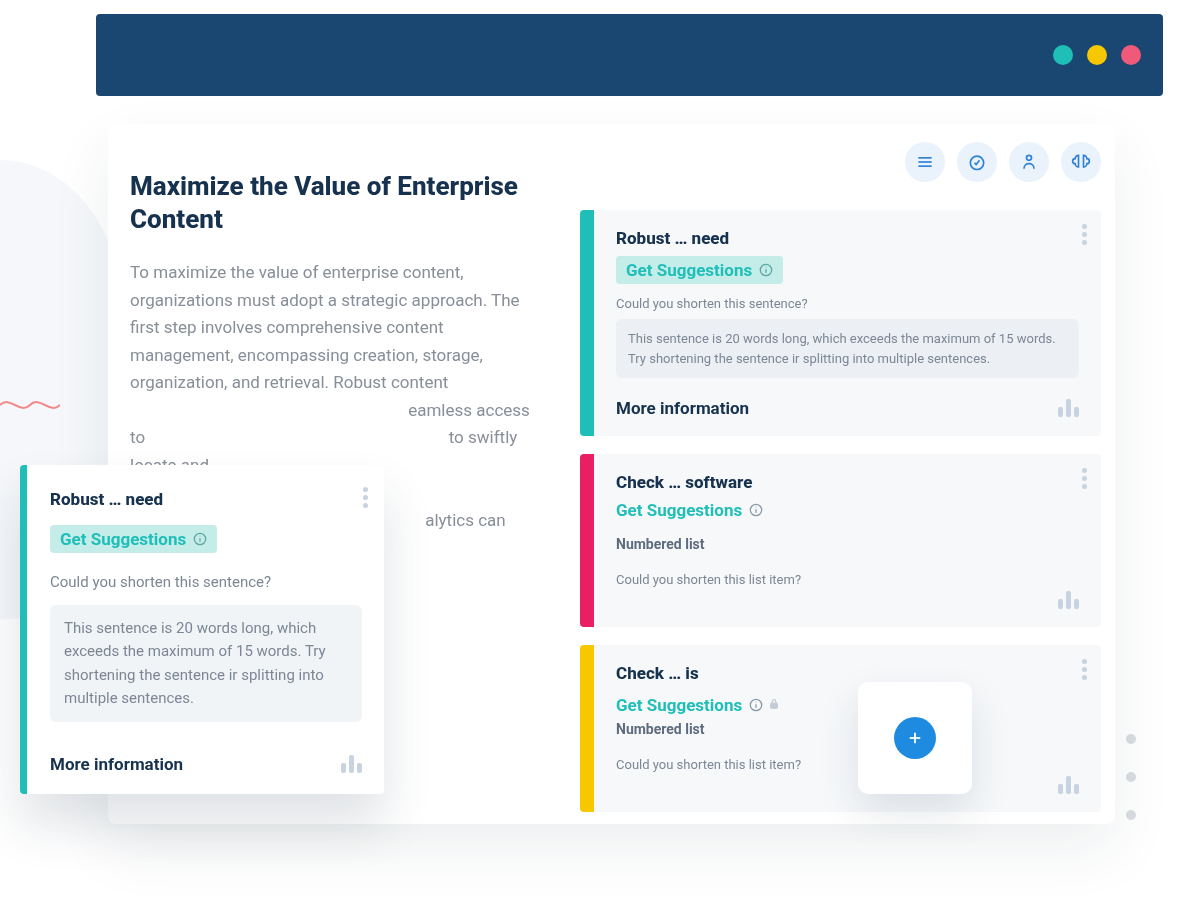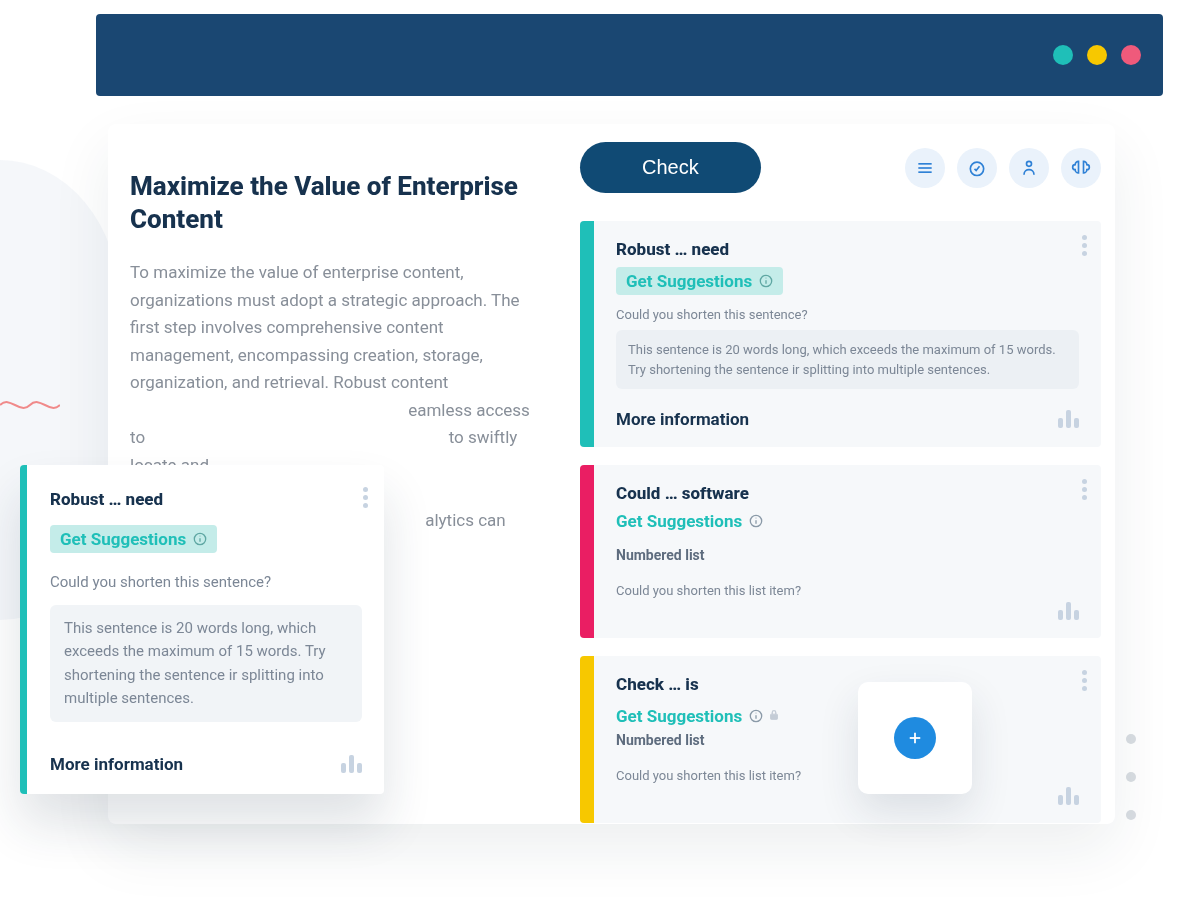--- a/index.html
+++ b/index.html
@@ -192,21 +192,20 @@
 
       <div class="doc">
         <h1>Maximize the Value of Enterprise Content</h1>
         <p><span>To maximize the value of enterprise content, organizations must adopt a strategic approach. The first step involves comprehensive content management, encompassing creation, storage, organization, and retrieval. Robust content </span><span class="gap">xxxxxxxxxxxxxxxxxxxxxxxxxxxxxxxxx</span><span>eamless access to </span><span class="gap">xxxxxxxxxxxxxxxxxxxxxxxxxxxxxxxxxxx</span><span> to swiftly locate and </span></p>
         <p class="line2"><span class="gap">xxxxxxxxxxxxxxxxxxxxxxxxxxxxxxxxxxx</span><span>alytics can unveil</span></p>
       </div>
     </div>
 
     <div class="right">
       <div class="right-top">
-        <button class="check-btn">Check</button>
         <div class="right-icons">
           <div class="icon-circle">
             <svg viewBox="0 0 24 24">
                 <line x1="4" y1="7" x2="20" y2="7"></line>
                 <line x1="4" y1="12" x2="20" y2="12"></line>
                 <line x1="4" y1="17" x2="20" y2="17"></line>
               </svg>
           </div>
           <div class="icon-circle">
             <svg viewBox="0 0 24 24">
@@ -259,21 +258,21 @@
           </div>
         </div>
 
         <div class="card">
           <div class="stripe pink"></div>
           <div class="menu">
               <span></span>
               <span></span>
               <span></span>
             </div>
-          <div class="title">Could … software</div>
+          <div class="title">Check … software</div>
           <div class="badge">
             <span>Get Suggestions</span>
             <svg class="info" viewBox="0 0 16 16" stroke="#8b9aa8" fill="none" stroke-width="1.5">
                 <circle cx="8" cy="8" r="6.5"></circle>
                 <line x1="8" y1="7" x2="8" y2="11"></line>
                 <circle cx="8" cy="4.5" r="0.6" fill="#8b9aa8" stroke="none"></circle>
               </svg>
           </div>
           <div class="subhead">Numbered list</div>
           <div class="sub tight">Could you shorten this list item?</div>

